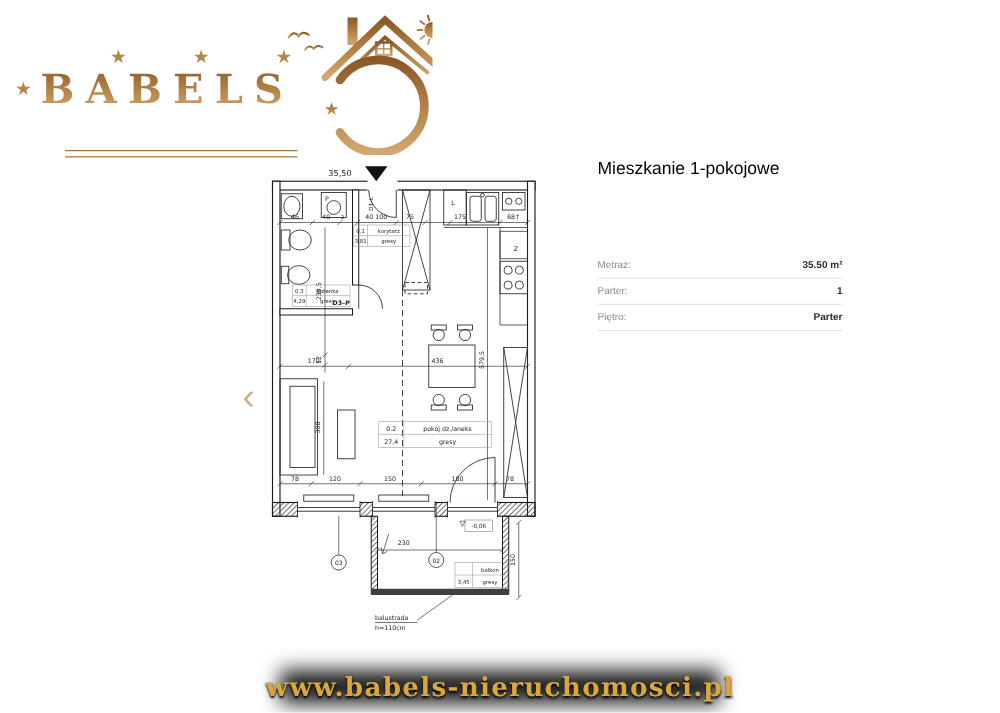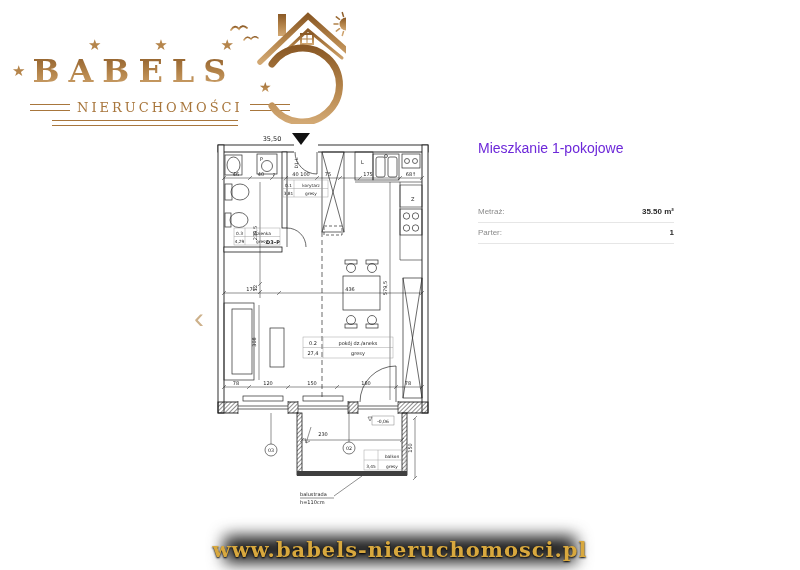--- a/index.html
+++ b/index.html
@@ -24,21 +24,21 @@
 
   
   .prev-arrow{position:absolute;left:194px;top:303px;font-size:30px;color:#cdb18b;
               line-height:30px;cursor:pointer;}
 
   
   .plan-svg{position:absolute;left:210px;top:130px;}
   .plan-svg text{font-family:"DejaVu Sans",sans-serif;fill:#222;}
 
   
-  .detail-title{position:absolute;left:478px;top:140px;font-size:14px;color:#6d28d9;font-weight:500;}
+  .detail-title{position:absolute;left:478px;top:126px;font-size:14px;color:#000000;font-weight:500;}
   .detail-rows{position:absolute;left:478px;top:202px;width:196px;}
   .detail-row{display:flex;justify-content:space-between;align-items:baseline;
               padding:5px 0 6px;border-bottom:1px solid #e6e6e6;font-size:8px;text-align:right;}
   .detail-row .lbl{color:#8b8b8b;}
   .detail-row .val{color:#2b2b2b;font-weight:bold;}
 
   
   .banner{position:absolute;left:0;top:529px;width:800px;height:41px;
           display:flex;align-items:center;justify-content:center;}
   .banner::before{content:"";position:absolute;width:352px;height:27px;background:#1d1d1d;
@@ -47,25 +47,20 @@
           font-size:21px;color:#d8a83e;letter-spacing:1px;text-shadow:0 1px 2px #000;}
 </style>
 </head>
 <body>
 
 <div class="logo">
   <div class="logo-stars">★ ★ ★</div>
   <div class="wordmark">
     <span class="side-star">★</span>
     <span class="brand">BABELS</span>
-  </div>
-  <div class="tagline">
-    <span class="dbl-line"></span>
-    <span class="sub">NIERUCHOMOŚCI</span>
-    <span class="dbl-line"></span>
   </div>
   <div class="underline"></div>
 
   <svg class="house-svg" width="118" height="120" viewBox="-30 0 118 120">
     <defs>
       <linearGradient id="gold" x1="0" y1="0" x2="0" y2="1">
         <stop offset="0" stop-color="#8a5926"></stop>
           <stop offset="0.55" stop-color="#b5854b"></stop>
         <stop offset="1" stop-color="#d2a873"></stop>
       </linearGradient>
@@ -289,17 +284,21 @@
 <div class="detail-title">Mieszkanie 1-pokojowe</div>
 <div class="detail-rows">
   <div class="detail-row">
     <span class="lbl">Metraż:</span>
     <span class="val">35.50 m²</span>
   </div>
   <div class="detail-row">
     <span class="lbl">Parter:</span>
     <span class="val">1</span>
   </div>
+  <div class="detail-row">
+    <span class="lbl">Piętro:</span>
+    <span class="val">Parter</span>
+  </div>
 </div>
 
 <div class="banner">
   <span class="url">www.babels-nieruchomosci.pl</span>
 </div>
 
 </body></html>

